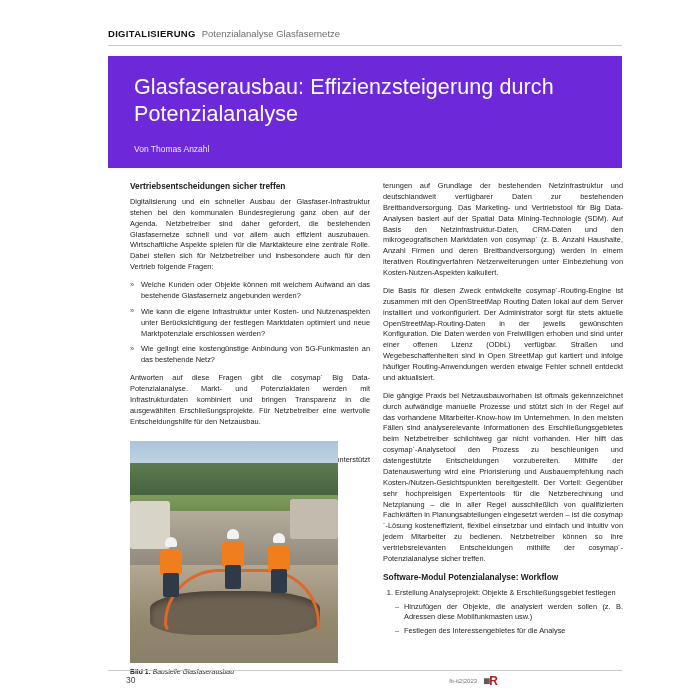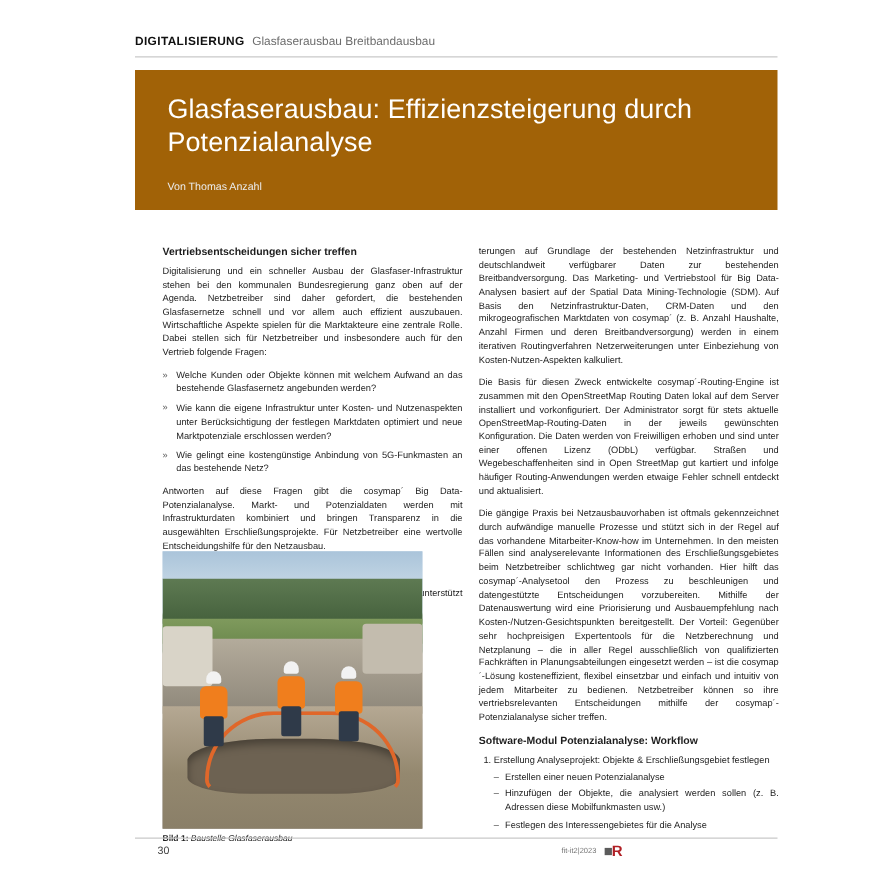--- a/index.html
+++ b/index.html
@@ -50,41 +50,41 @@
     height: 1px;
     background: #c9c9c9;
   }
   
   .title-block {
     position: absolute;
     left: 108px;
     top: 56px;
     width: 514px;
     height: 112px;
-    background: #a16207;
+    background: #6d28d9;
     color: #ffffff;
     box-sizing: border-box;
     padding: 18px 28px 14px 26px;
   }
   .title-block h1 {
     margin: 0;
     font-size: 21.5px;
     line-height: 1.26;
     font-weight: normal;
     letter-spacing: 0.1px;
   }
   .title-block .byline {
     margin-top: 16px;
     font-size: 8.5px;
     color: #ececec;
   }
   
   .col {
     position: absolute;
-    top: 196px;
+    top: 181px;
     width: 240px;
     font-size: 7.4px;
     line-height: 1.47;
     text-align: justify;
     color: #1d1d1d;
   }
   .col-left { left: 130px; }
   .col-right { left: 383px; }
 
   .col h2 {
@@ -259,21 +259,21 @@
   }
   .brandmark .r { color: #b01f24; }
 </style>
 </head>
 <body>
 
 <div class="page">
 
   <div class="header">
     <span class="kicker">DIGITALISIERUNG</span>
-    <span class="subkicker">Glasfaserausbau Breitbandausbau</span>
+    <span class="subkicker">Potenzialanalyse Glasfasernetze</span>
   </div>
   <div class="header-rule"></div>
 
   <div class="title-block">
     <h1>Glasfaserausbau: Effizienzsteigerung durch Potenzialanalyse</h1>
     <div class="byline">Von Thomas Anzahl</div>
   </div>
 
   <div class="col col-left">
     <h2>Vertriebsentscheidungen sicher treffen</h2>
@@ -323,21 +323,20 @@
 
   <div class="col col-right">
     <p>terungen auf Grundlage der bestehenden Netzinfrastruktur und deutschlandweit verfügbarer Daten zur bestehenden Breitbandversorgung. Das Marketing- und Vertriebstool für Big Data-Analysen basiert auf der Spatial Data Mining-Technologie (SDM). Auf Basis den Netzinfrastruktur-Daten, CRM-Daten und den mikrogeografischen Marktdaten von cosymap´ (z. B. Anzahl Haushalte, Anzahl Firmen und deren Breitbandversorgung) werden in einem iterativen Routingverfahren Netzerweiterungen unter Einbeziehung von Kosten-Nutzen-Aspekten kalkuliert.</p>
     <p>Die Basis für diesen Zweck entwickelte cosymap´-Routing-Engine ist zusammen mit den OpenStreetMap Routing Daten lokal auf dem Server installiert und vorkonfiguriert. Der Administrator sorgt für stets aktuelle OpenStreetMap-Routing-Daten in der jeweils gewünschten Konfiguration. Die Daten werden von Freiwilligen erhoben und sind unter einer offenen Lizenz (ODbL) verfügbar. Straßen und Wegebeschaffenheiten sind in Open StreetMap gut kartiert und infolge häufiger Routing-Anwendungen werden etwaige Fehler schnell entdeckt und aktualisiert.</p>
     <p>Die gängige Praxis bei Netzausbauvorhaben ist oftmals gekennzeichnet durch aufwändige manuelle Prozesse und stützt sich in der Regel auf das vorhandene Mitarbeiter-Know-how im Unternehmen. In den meisten Fällen sind analyserelevante Informationen des Erschließungsgebietes beim Netzbetreiber schlichtweg gar nicht vorhanden. Hier hilft das cosymap´-Analysetool den Prozess zu beschleunigen und datengestützte Entscheidungen vorzubereiten. Mithilfe der Datenauswertung wird eine Priorisierung und Ausbauempfehlung nach Kosten-/Nutzen-Gesichtspunkten bereitgestellt. Der Vorteil: Gegenüber sehr hochpreisigen Expertentools für die Netzberechnung und Netzplanung – die in aller Regel ausschließlich von qualifizierten Fachkräften in Planungsabteilungen eingesetzt werden – ist die cosymap´-Lösung kosteneffizient, flexibel einsetzbar und einfach und intuitiv von jedem Mitarbeiter zu bedienen. Netzbetreiber können so ihre vertriebsrelevanten Entscheidungen mithilfe der cosymap´-Potenzialanalyse sicher treffen.</p>
     <h2>Software-Modul Potenzialanalyse: Workflow</h2>
     <ol class="num">
       <li>
         <span>Erstellung Analyseprojekt: Objekte &amp; Erschließungsgebiet festlegen</span>
         <ul class="dash">
-          <li>Erstellen einer neuen Potenzialanalyse</li>
           <li>Hinzufügen der Objekte, die analysiert werden sollen (z. B. Adressen diese Mobilfunkmasten usw.)</li>
           <li>Festlegen des Interessengebietes für die Analyse</li>
         </ul>
       </li>
     </ol>
   </div>
 
   <div class="footer-rule"></div>
   <div class="folio">30</div>
   <div class="footer-right">

